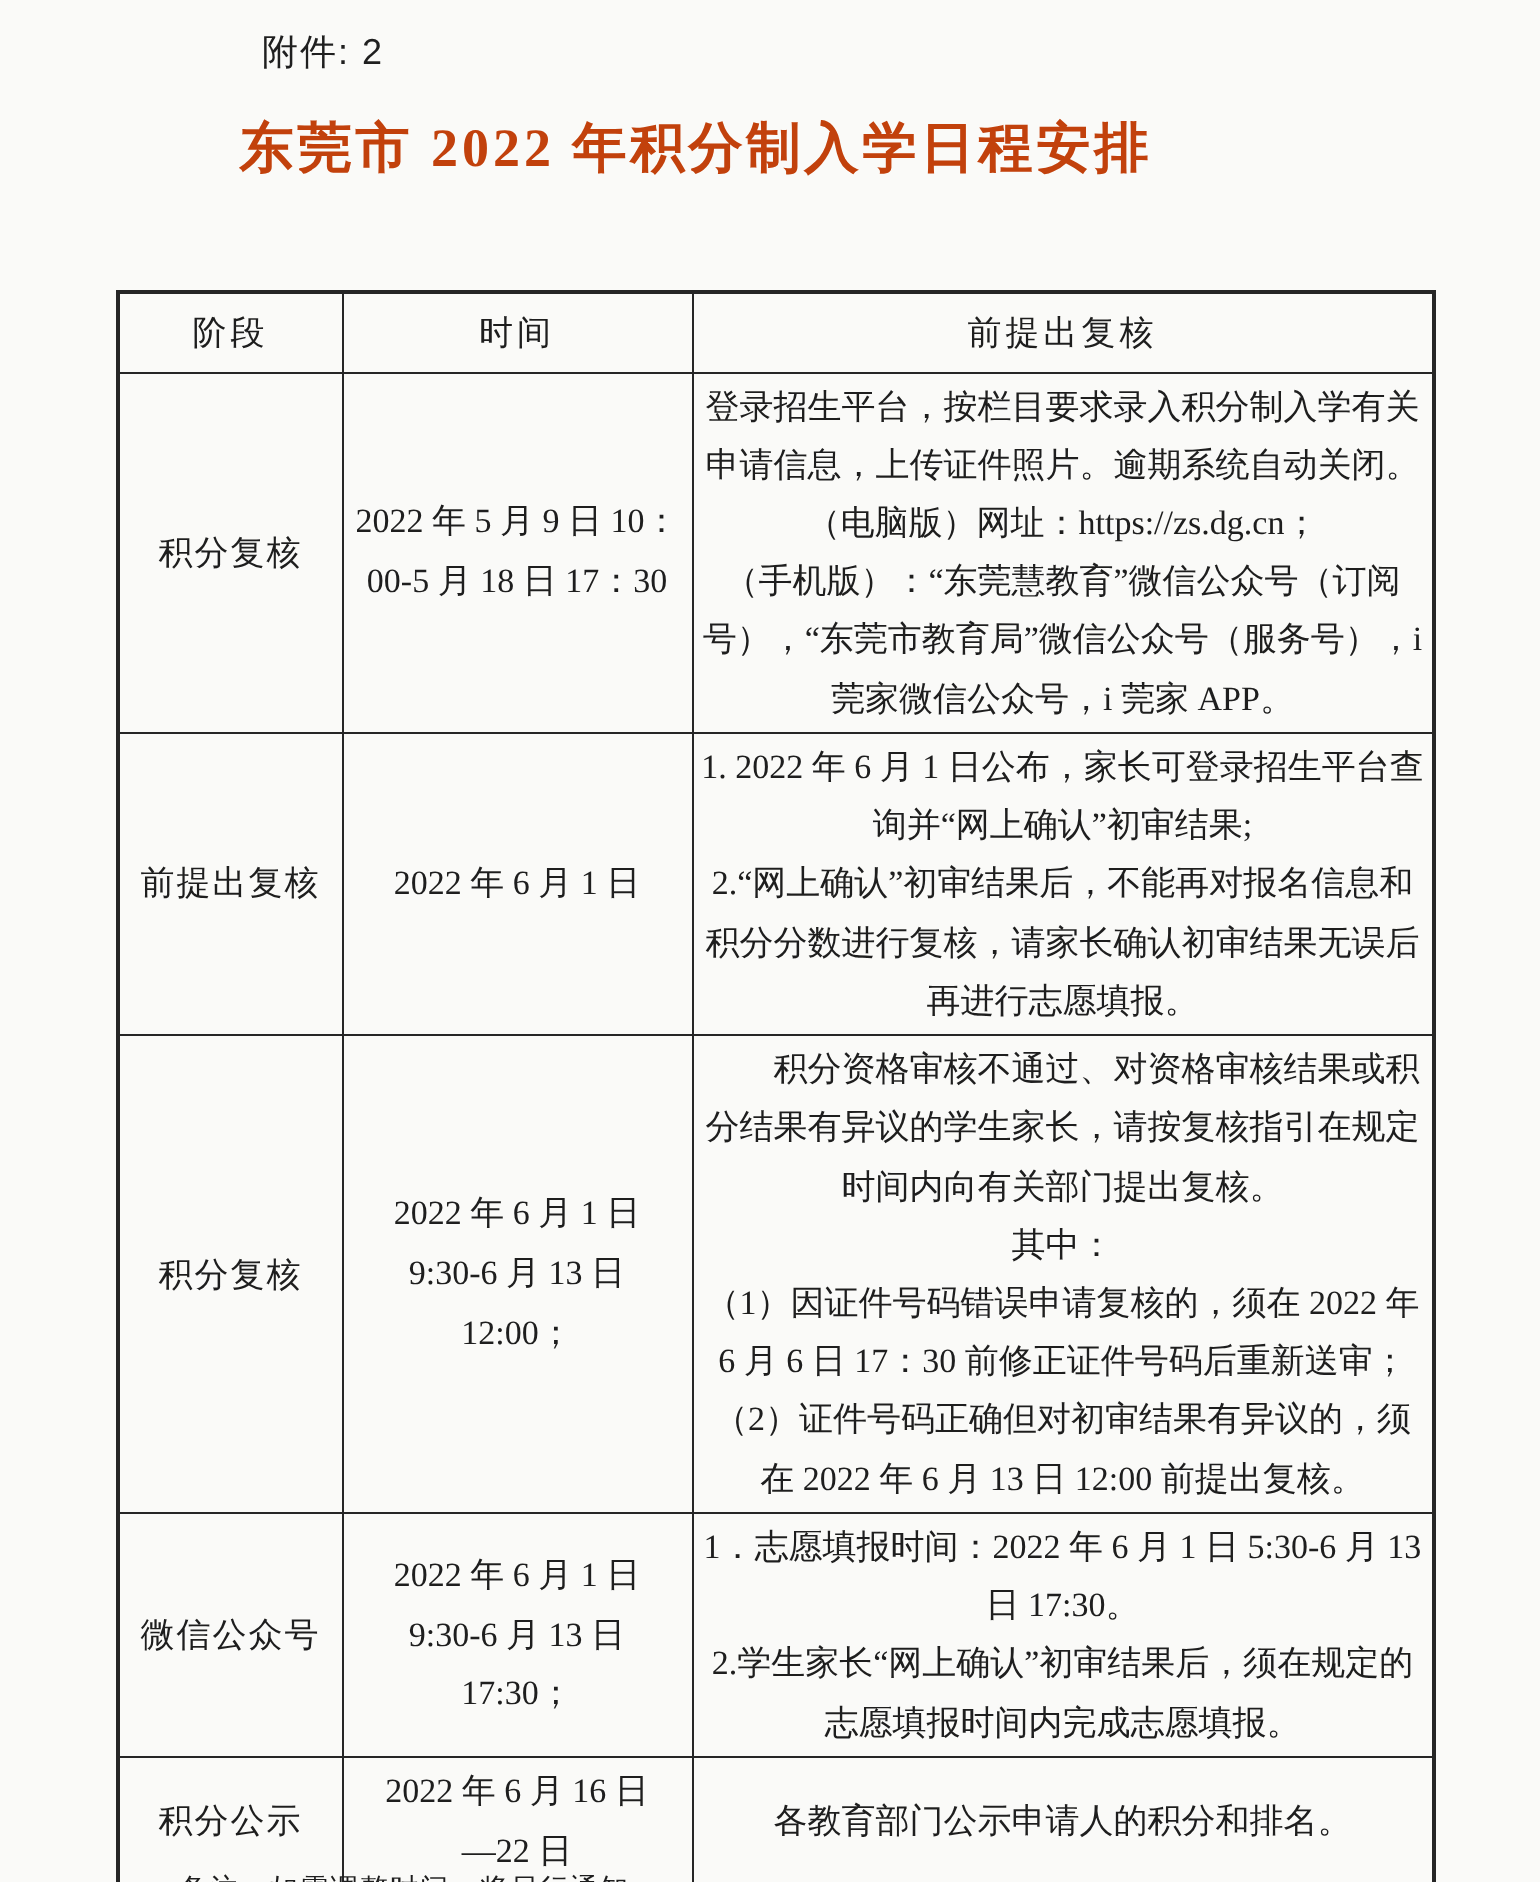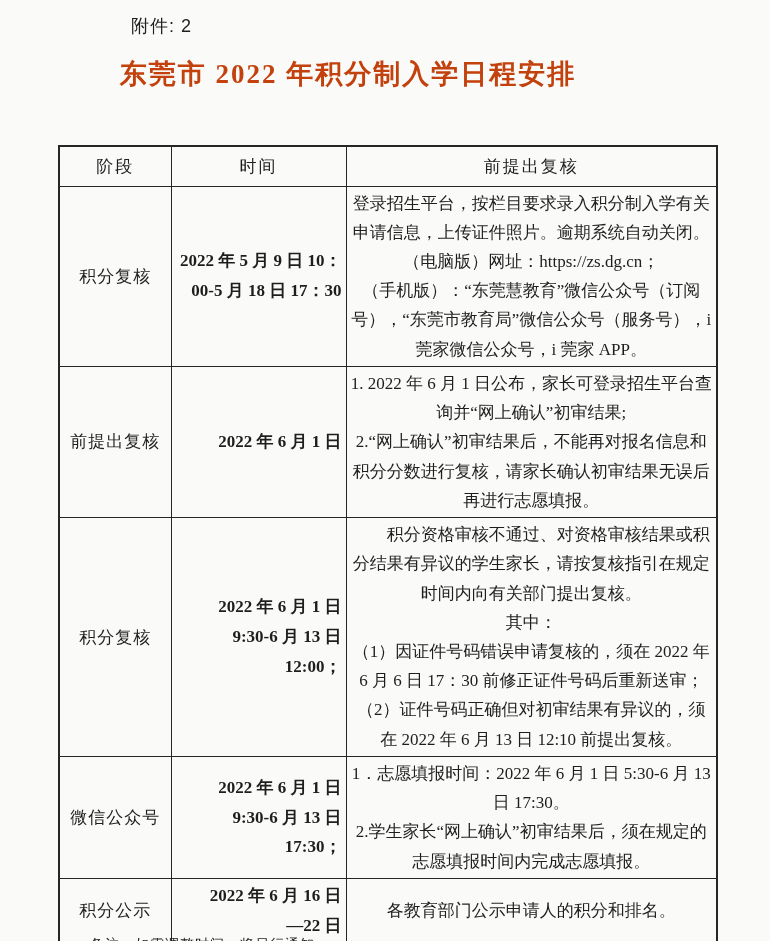--- a/index.html
+++ b/index.html
@@ -64,26 +64,25 @@
     font-weight: normal;
     text-align: center;
     font-size: 17px;
     letter-spacing: 2px;
   }
   td.stage-cell {
     text-align: center;
     letter-spacing: 1px;
   }
   td.time-cell {
-    text-align: right;
+    text-align: center;
     padding-left: 8px;
     padding-right: 4px;
     white-space: pre-wrap;
     line-height: 1.75;
-    font-weight: bold;
   }
   td.work-cell {
     text-align: center;
     padding-left: 6px;
     padding-right: 4px;
     white-space: pre-wrap;
     line-height: 1.72;
     margin-top: 16px;
   }
   tr.h-header { height: 40px; }
@@ -135,21 +134,21 @@
       <td class="work-cell">1. 2022 年 6 月 1 日公布，家长可登录招生平台查询并“网上确认”初审结果;
 2.“网上确认”初审结果后，不能再对报名信息和积分分数进行复核，请家长确认初审结果无误后再进行志愿填报。</td>
     </tr>
     <tr class="h-r2">
       <td class="stage-cell">积分复核</td>
       <td class="time-cell">2022 年 6 月 1 日
 9:30-6 月 13 日 12:00；</td>
       <td class="work-cell">　　积分资格审核不通过、对资格审核结果或积分结果有异议的学生家长，请按复核指引在规定时间内向有关部门提出复核。
 其中：
 （1）因证件号码错误申请复核的，须在 2022 年 6 月 6 日 17：30 前修正证件号码后重新送审；
-（2）证件号码正确但对初审结果有异议的，须在 2022 年 6 月 13 日 12:10 前提出复核。</td>
+（2）证件号码正确但对初审结果有异议的，须在 2022 年 6 月 13 日 12:00 前提出复核。</td>
     </tr>
     <tr class="h-r3">
       <td class="stage-cell">微信公众号</td>
       <td class="time-cell">2022 年 6 月 1 日
 9:30-6 月 13 日 17:30；</td>
       <td class="work-cell">1．志愿填报时间：2022 年 6 月 1 日 5:30-6 月 13 日 17:30。
 2.学生家长“网上确认”初审结果后，须在规定的志愿填报时间内完成志愿填报。</td>
     </tr>
     <tr class="h-r4">
       <td class="stage-cell">积分公示</td>

